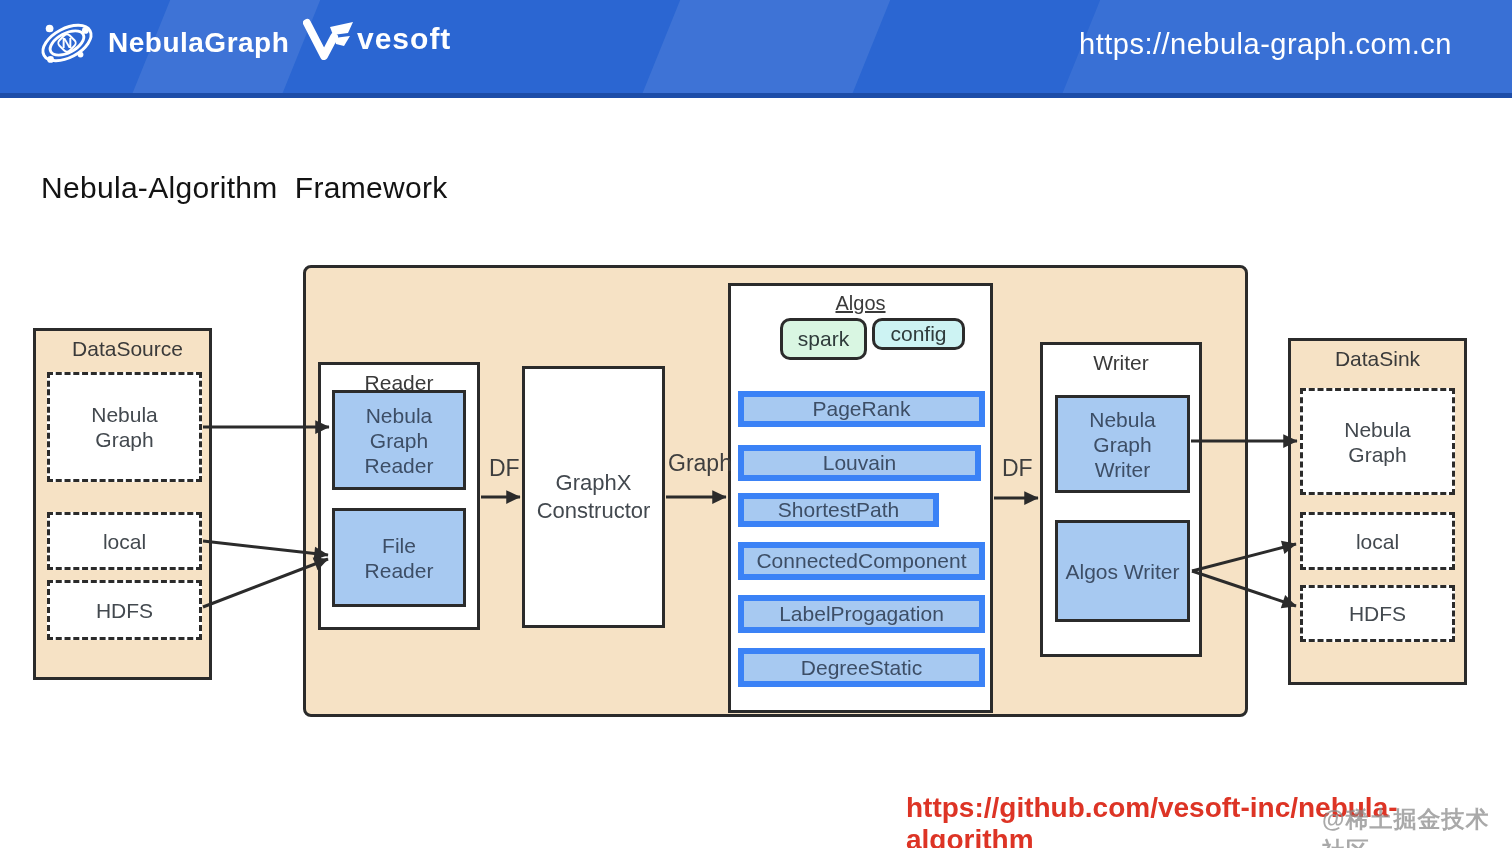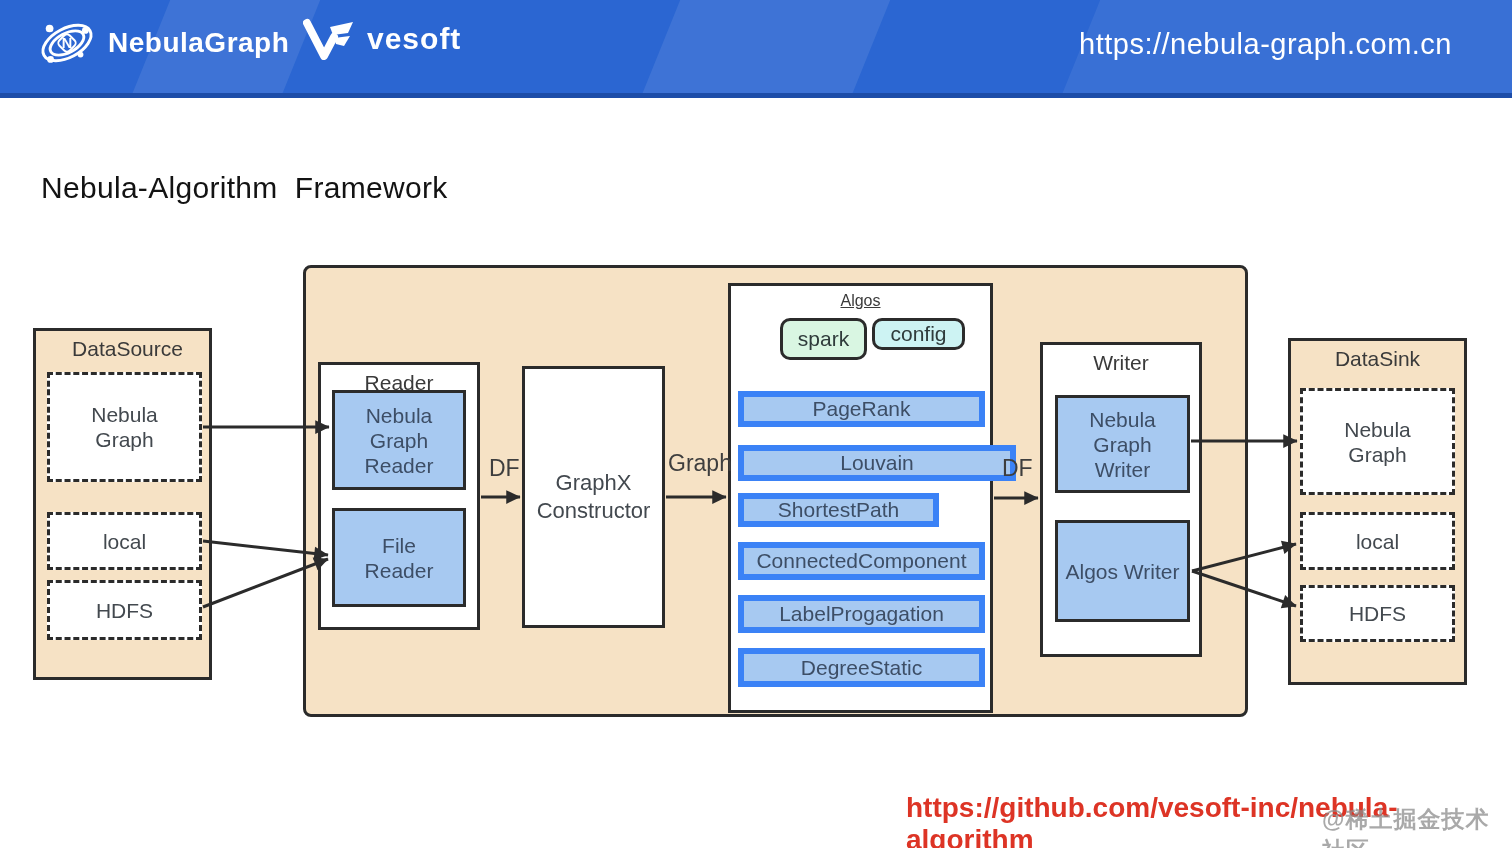--- a/index.html
+++ b/index.html
@@ -7,21 +7,21 @@
         font-family:"Liberation Sans","DejaVu Sans",sans-serif;}
 
   
   .header{position:absolute;left:0;top:0;width:1512px;height:93px;background:#2b66d2;overflow:hidden;}
   .band{position:absolute;top:-20px;height:140px;background:rgba(255,255,255,0.09);transform:skewX(-22deg);}
   .band1{left:150px;width:150px;}
   .band2{left:660px;width:210px;}
   .band3{left:1080px;width:700px;background:rgba(255,255,255,0.07);}
   .brand{position:absolute;left:38px;top:11px;display:flex;align-items:center;gap:12px;}
   .brand-text{color:#fff;font-size:28px;font-weight:bold;letter-spacing:.5px;}
-  .vesoft{position:absolute;left:303px;top:18px;display:flex;align-items:center;gap:10px;}
+  .vesoft{position:absolute;left:303px;top:18px;display:flex;align-items:center;}
   .vesoft-text{color:#fff;font-size:30px;font-weight:bold;letter-spacing:1px;}
   .header-url{position:absolute;right:60px;top:28px;color:#fff;font-size:29px;letter-spacing:.5px;}
   .header-strip{position:absolute;left:0;top:93px;width:1512px;height:5px;background:#1d4da8;}
 
   
   .slide-title{position:absolute;left:41px;top:171px;font-size:30px;color:#131313;white-space:pre;letter-spacing:.3px;}
 
   
   .panel{position:absolute;box-sizing:border-box;border:3px solid #2b2b2b;}
   .tan{background:#f6e2c5;}
@@ -105,27 +105,27 @@
   <div class="box-blue" style="left:332px;top:390px;width:134px;height:100px;z-index:3;">Nebula
 Graph
 Reader</div>
   <div class="box-blue" style="left:332px;top:508px;width:134px;height:99px;z-index:3;">File
 Reader</div>
 
   <div class="panel white" style="left:522px;top:366px;width:143px;height:262px;z-index:2;display:flex;align-items:center;justify-content:center;text-align:center;font-size:22px;line-height:28px;color:#43494f;white-space:pre-line;">GraphX
 Constructor</div>
 
   <div class="panel white" style="left:728px;top:283px;width:265px;height:430px;z-index:2;">
-    <div class="panel-title" style="font-size:16px;text-decoration:underline;">Algos</div>
+    <div class="panel-title" style="font-size:20px;text-decoration:underline;">Algos</div>
   </div>
   <div class="pill pill-spark" style="left:750px;top:318px;width:87px;height:42px;z-index:3;margin-left:30px;">spark</div>
   <div class="pill pill-config" style="left:872px;top:318px;width:93px;height:32px;z-index:3;">config</div>
 
   <div class="algo-row" style="left:738px;top:391px;width:247px;height:36px;z-index:3;">PageRank</div>
-  <div class="algo-row" style="left:738px;top:445px;width:278px;height:36px;z-index:3;">Louvain</div>
+  <div class="algo-row" style="left:738px;top:445px;width:243px;height:36px;z-index:3;">Louvain</div>
   <div class="algo-row" style="left:738px;top:493px;width:201px;height:34px;z-index:3;">ShortestPath</div>
   <div class="algo-row" style="left:738px;top:595px;width:247px;height:38px;z-index:3;">LabelProgagation</div>
   <div class="algo-row" style="left:738px;top:542px;width:247px;height:38px;z-index:3;">ConnectedComponent</div>
   <div class="algo-row" style="left:738px;top:648px;width:247px;height:39px;z-index:3;">DegreeStatic</div>
 
   <div class="panel white" style="left:1040px;top:342px;width:162px;height:315px;z-index:2;">
     <div class="panel-title">Writer</div>
   </div>
   <div class="box-blue" style="left:1055px;top:395px;width:135px;height:98px;z-index:3;">Nebula
 Graph

